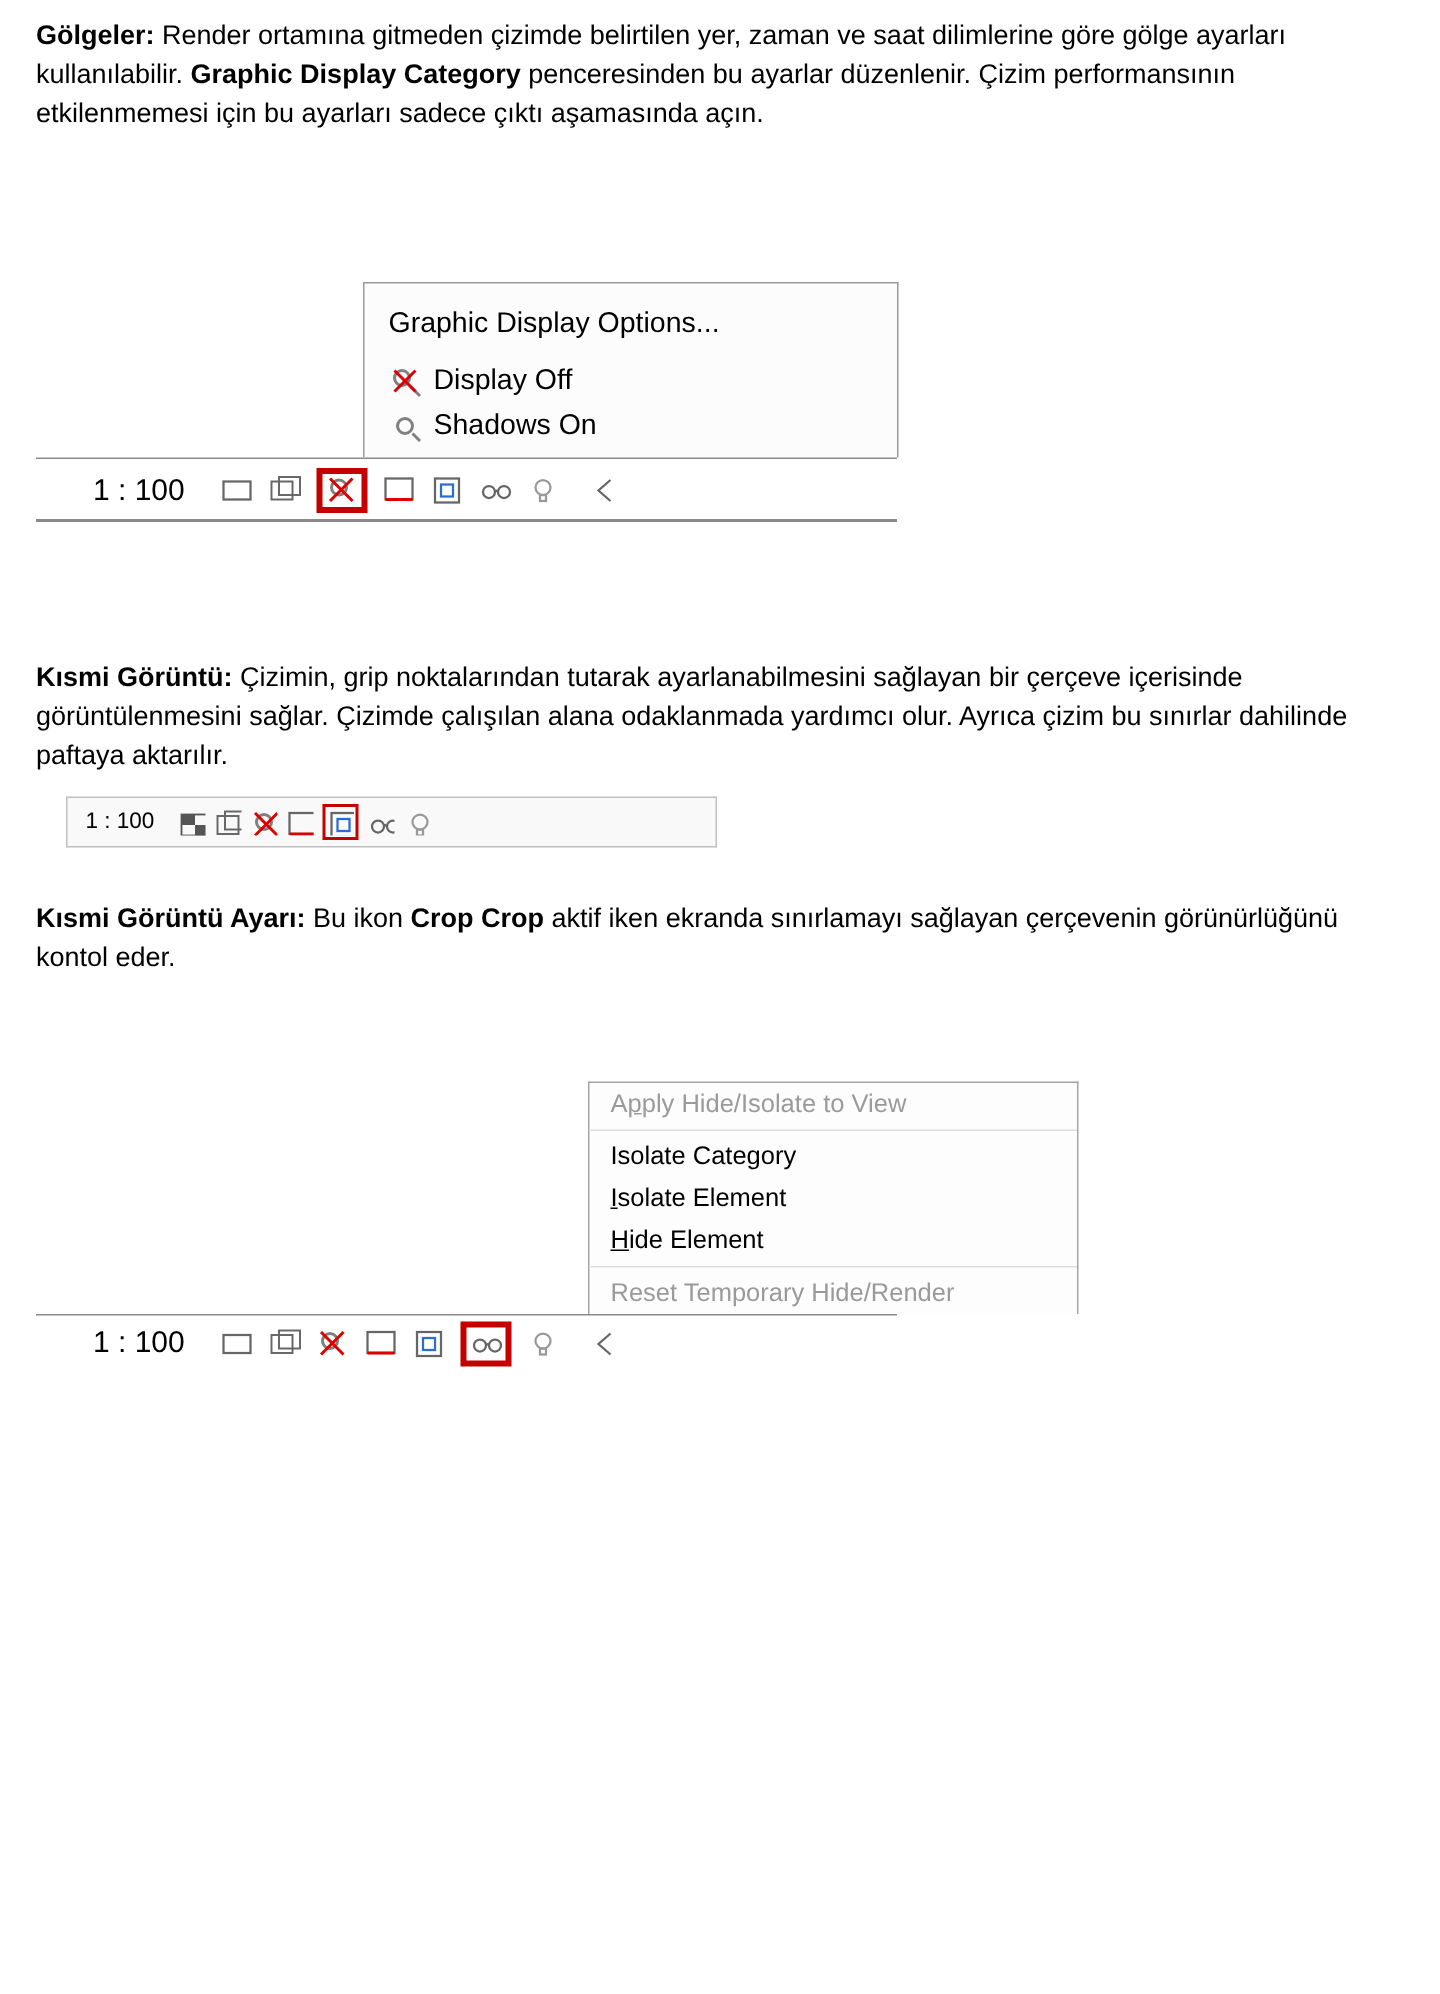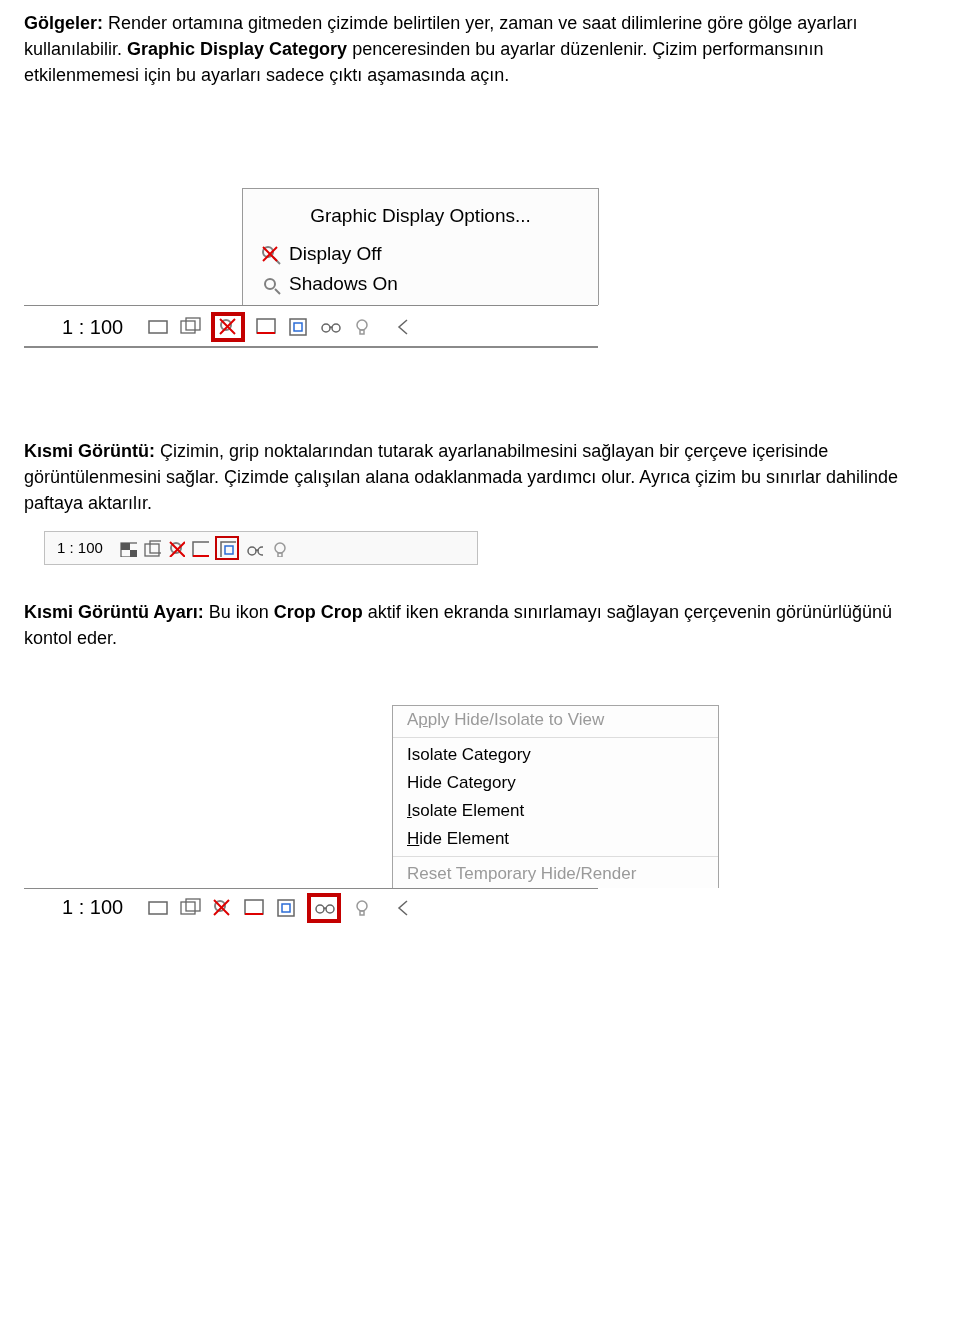--- a/index.html
+++ b/index.html
@@ -10,21 +10,21 @@
     padding: 10px 24px 20px 24px;
     width: 912px;
     background: #fff;
   }
   p { margin: 0 0 6px 0; line-height: 1.45; }
   b { font-weight: 700; }
 
   .block { margin-bottom: 90px; }
 
   
-  .shot1 { margin-bottom: 90px; margin-top:100px;text-align:center;}
+  .shot1 { margin-bottom: 90px; margin-top:100px;}
 
   .popup1 {
     width: 355px;
     border-top: 1px solid #9a9a9a;
     border-left: 1px solid #9a9a9a;
     border-right: 1px solid #9a9a9a;
     background: #fcfcfc;
     margin-left: 218px;
     font-size: 19px;
     padding: 12px 0 6px 0;
@@ -52,21 +52,21 @@
     background:#f9f9f9;
     display:flex; align-items:center;
     padding: 4px 6px;
     gap: 6px;
     margin: 14px 0 34px 20px;
   }
   .toolbar-sm .scale { font-size:15px; padding:0 10px 0 6px; }
   .hilite-sm { border: 2px solid #c40000; padding:1px 1px; display:inline-flex; }
 
   
-  .shot3 { margin-top: 54px; }
+  .shot3 { margin-top: 70px; }
 
   .popup3 {
     width: 325px;
     border-top: 1px solid #a5a5a5;
     border-left: 1px solid #a5a5a5;
     border-right: 1px solid #a5a5a5;
     background: #fdfdfd;
     margin-left: 368px;
     font-size: 17px;
   }
@@ -233,21 +233,20 @@
   <b>Kısmi Görüntü Ayarı:</b><span> Bu ikon </span><b>Crop Crop</b><span> aktif iken ekranda sınırlamayı sağlayan çerçevenin görünürlüğünü kontol eder.</span>
 </p>
 
 <div class="shot3">
   <div class="popup3">
     <div class="item dis">
       <span>A</span><span class="ul">p</span><span>ply Hide/Isolate to View</span>
     </div>
     <div class="sep"></div>
     <div class="item">Isolate Category</div>
-    <div class="item">Hide Category</div>
     <div class="item">
       <span class="ul">I</span><span>solate Element</span>
     </div>
     <div class="item">
       <span class="ul">H</span><span>ide Element</span>
     </div>
     <div class="sep"></div>
     <div class="item dis">Reset Temporary Hide/Render</div>
   </div>
 

